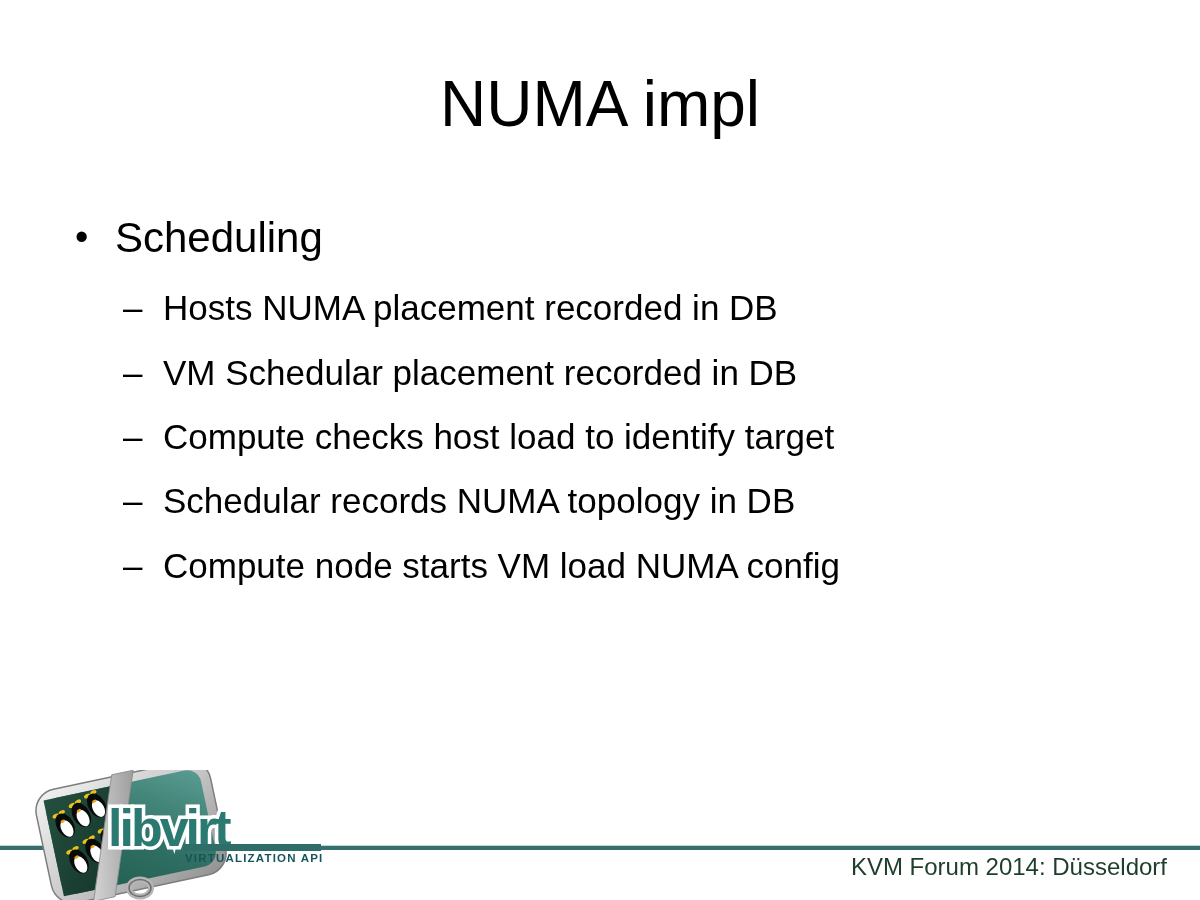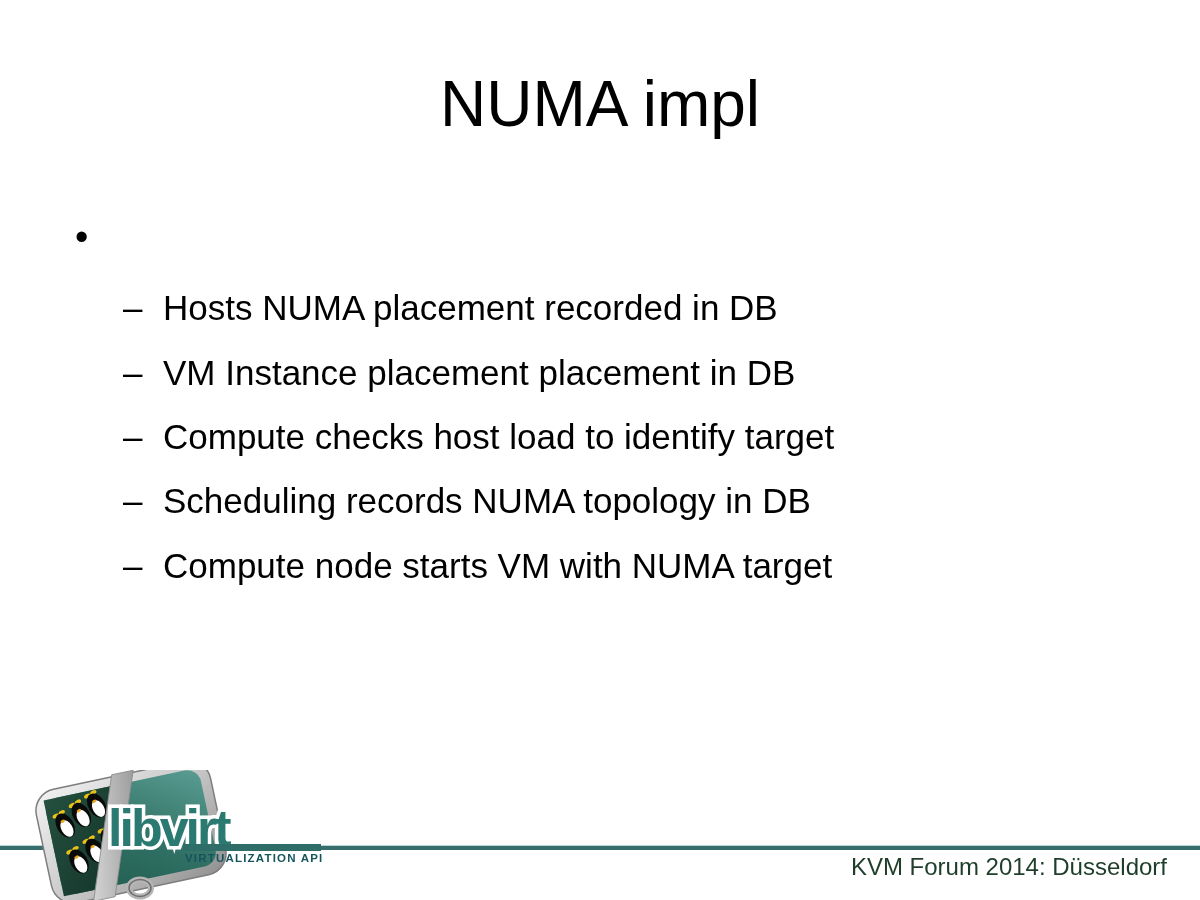--- a/index.html
+++ b/index.html
@@ -97,41 +97,42 @@
 </head>
 <body>
 
 <div class="slide">
 
   <h1 class="title">NUMA impl</h1>
 
   <div class="content">
     <div class="l1-row">
       <span class="l1-marker">•</span>
+      <span>Scheduling</span>
     </div>
     <div class="subs">
       <div class="l2-row">
         <span class="l2-marker">–</span>
         <span>Hosts NUMA placement recorded in DB</span>
       </div>
       <div class="l2-row">
         <span class="l2-marker">–</span>
-        <span>VM Instance placement placement in DB</span>
+        <span>VM Schedular placement recorded in DB</span>
       </div>
       <div class="l2-row">
         <span class="l2-marker">–</span>
         <span>Compute checks host load to identify target</span>
       </div>
       <div class="l2-row">
         <span class="l2-marker">–</span>
-        <span>Scheduling records NUMA topology in DB</span>
+        <span>Schedular records NUMA topology in DB</span>
       </div>
       <div class="l2-row">
         <span class="l2-marker">–</span>
-        <span>Compute node starts VM with NUMA target</span>
+        <span>Compute node starts VM load NUMA config</span>
       </div>
     </div>
   </div>
 
   <div class="footer-rule"></div>
 
   <svg class="logo-svg" viewBox="0 0 340 132" xmlns="http://www.w3.org/2000/svg">
     <defs>
       <linearGradient id="silver" x1="0" y1="0" x2="1" y2="1">
         <stop offset="0" stop-color="#f3f3f3"></stop>

